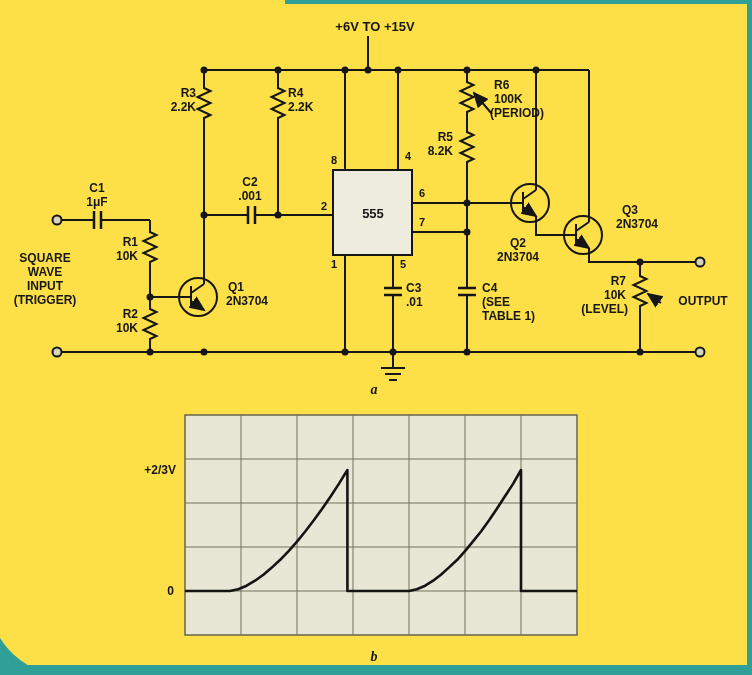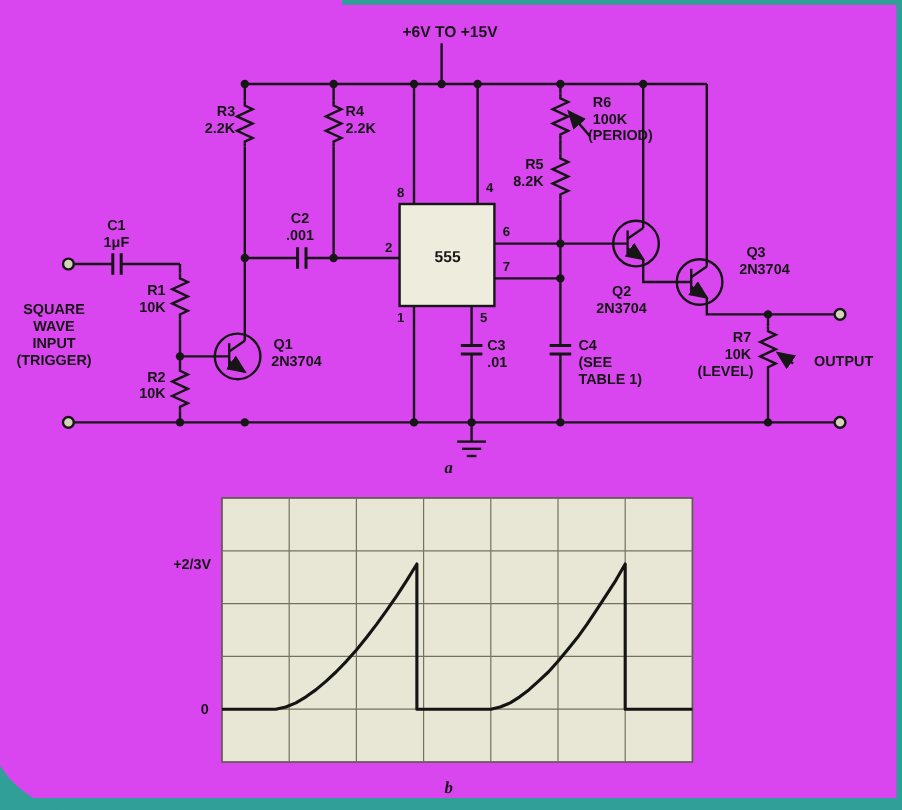--- a/index.html
+++ b/index.html
@@ -1,19 +1,19 @@
 <!DOCTYPE html>
 <html><head>
 <meta charset="utf-8">
 <style>
   html,body { margin:0; padding:0; background:#888; }
   .page {
     position:relative;
     width:752px; height:675px;
-    background:#d946ef;
+    background:#fde047;
     overflow:hidden;
     font-family:"Liberation Sans", sans-serif;
   }
   svg { display:block; }
   .wire   { fill:none; stroke:#161616; stroke-width:2; }
   .plate  { fill:none; stroke:#161616; stroke-width:2.5; }
   .zig    { fill:none; stroke:#161616; stroke-width:2; stroke-linejoin:miter; }
   .sym    { fill:none; stroke:#161616; stroke-width:2; }
   .dot    { fill:#161616; stroke:none; }
   .term   { fill:#d7d4bc; stroke:#161616; stroke-width:2; }

